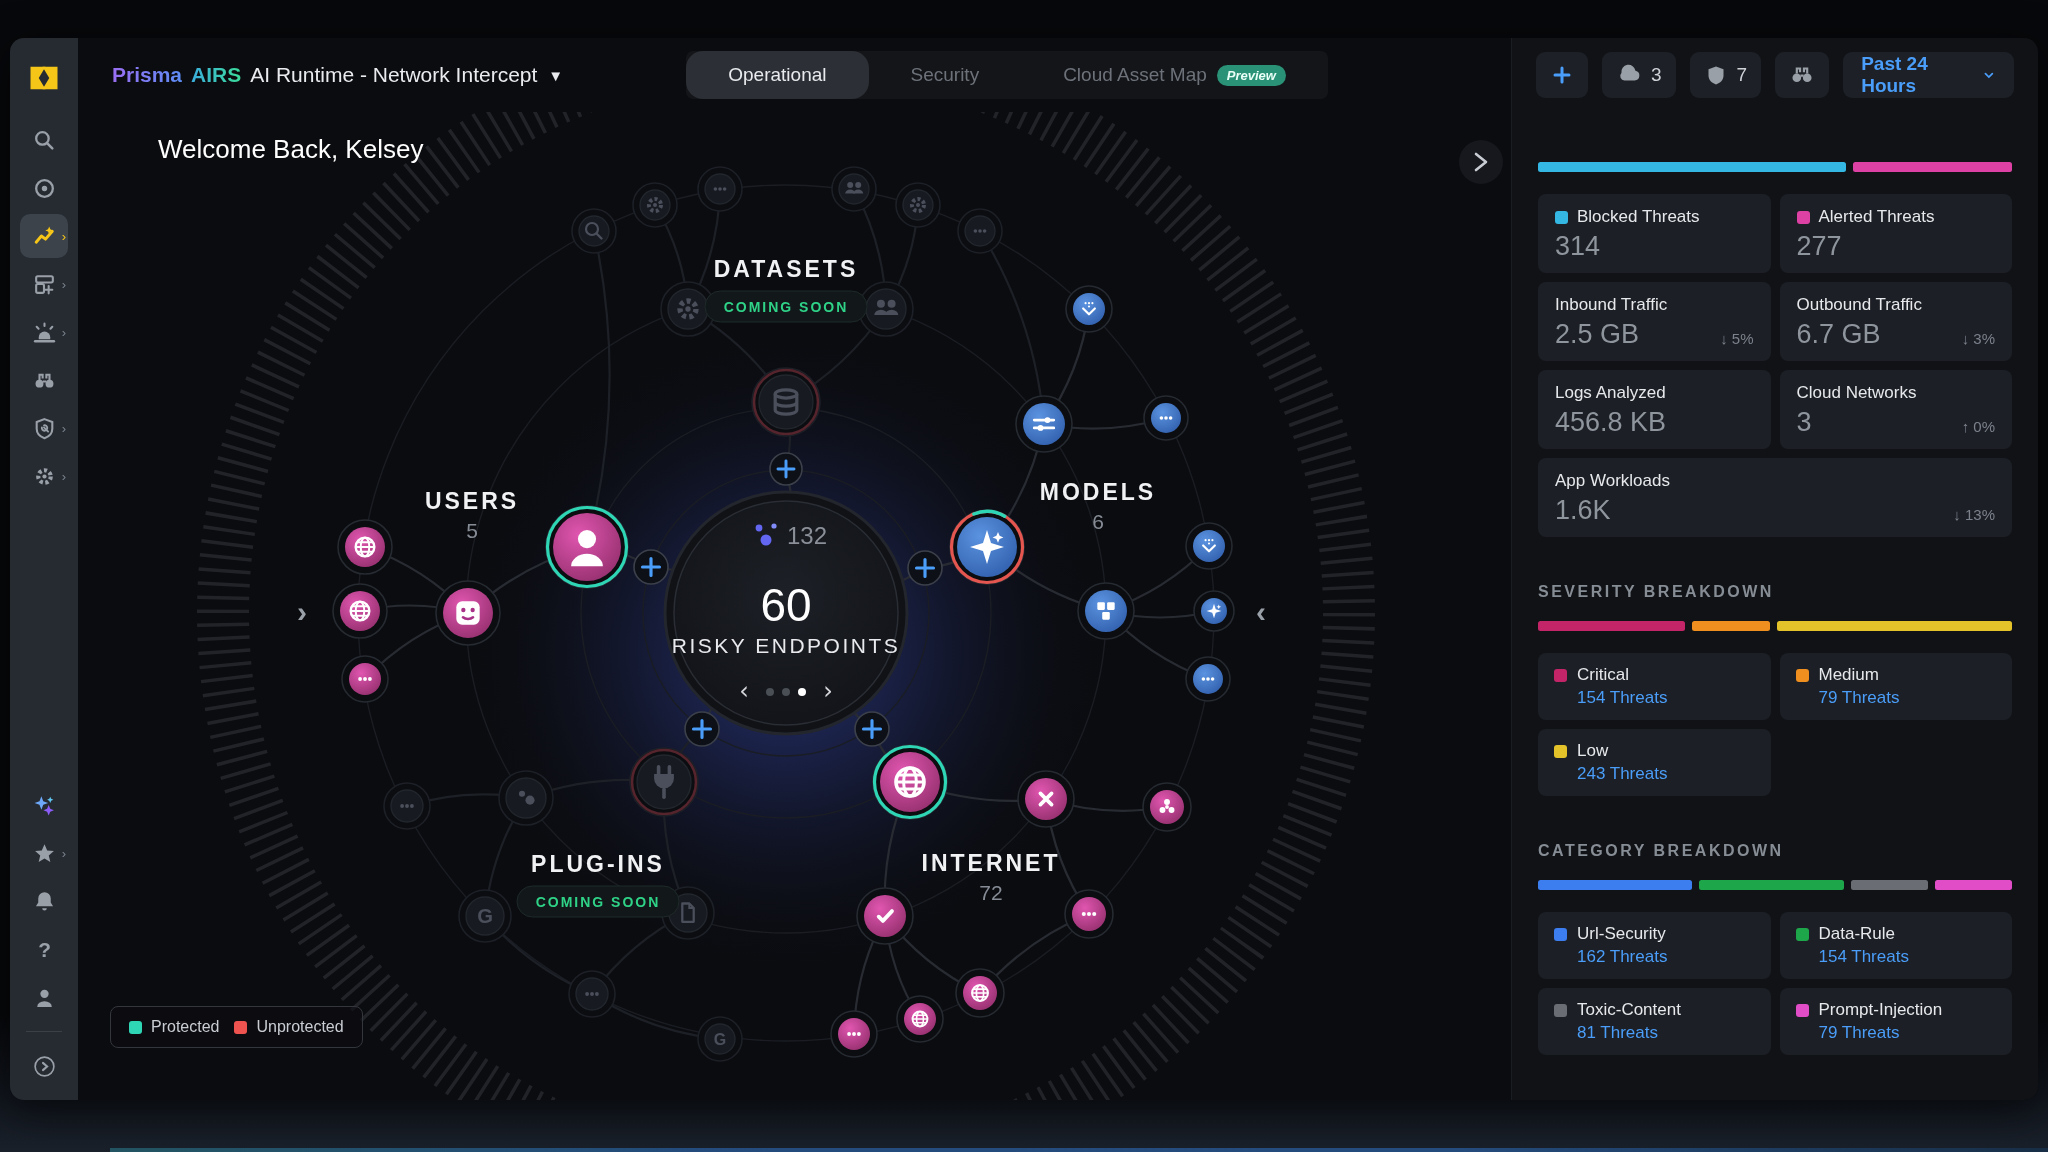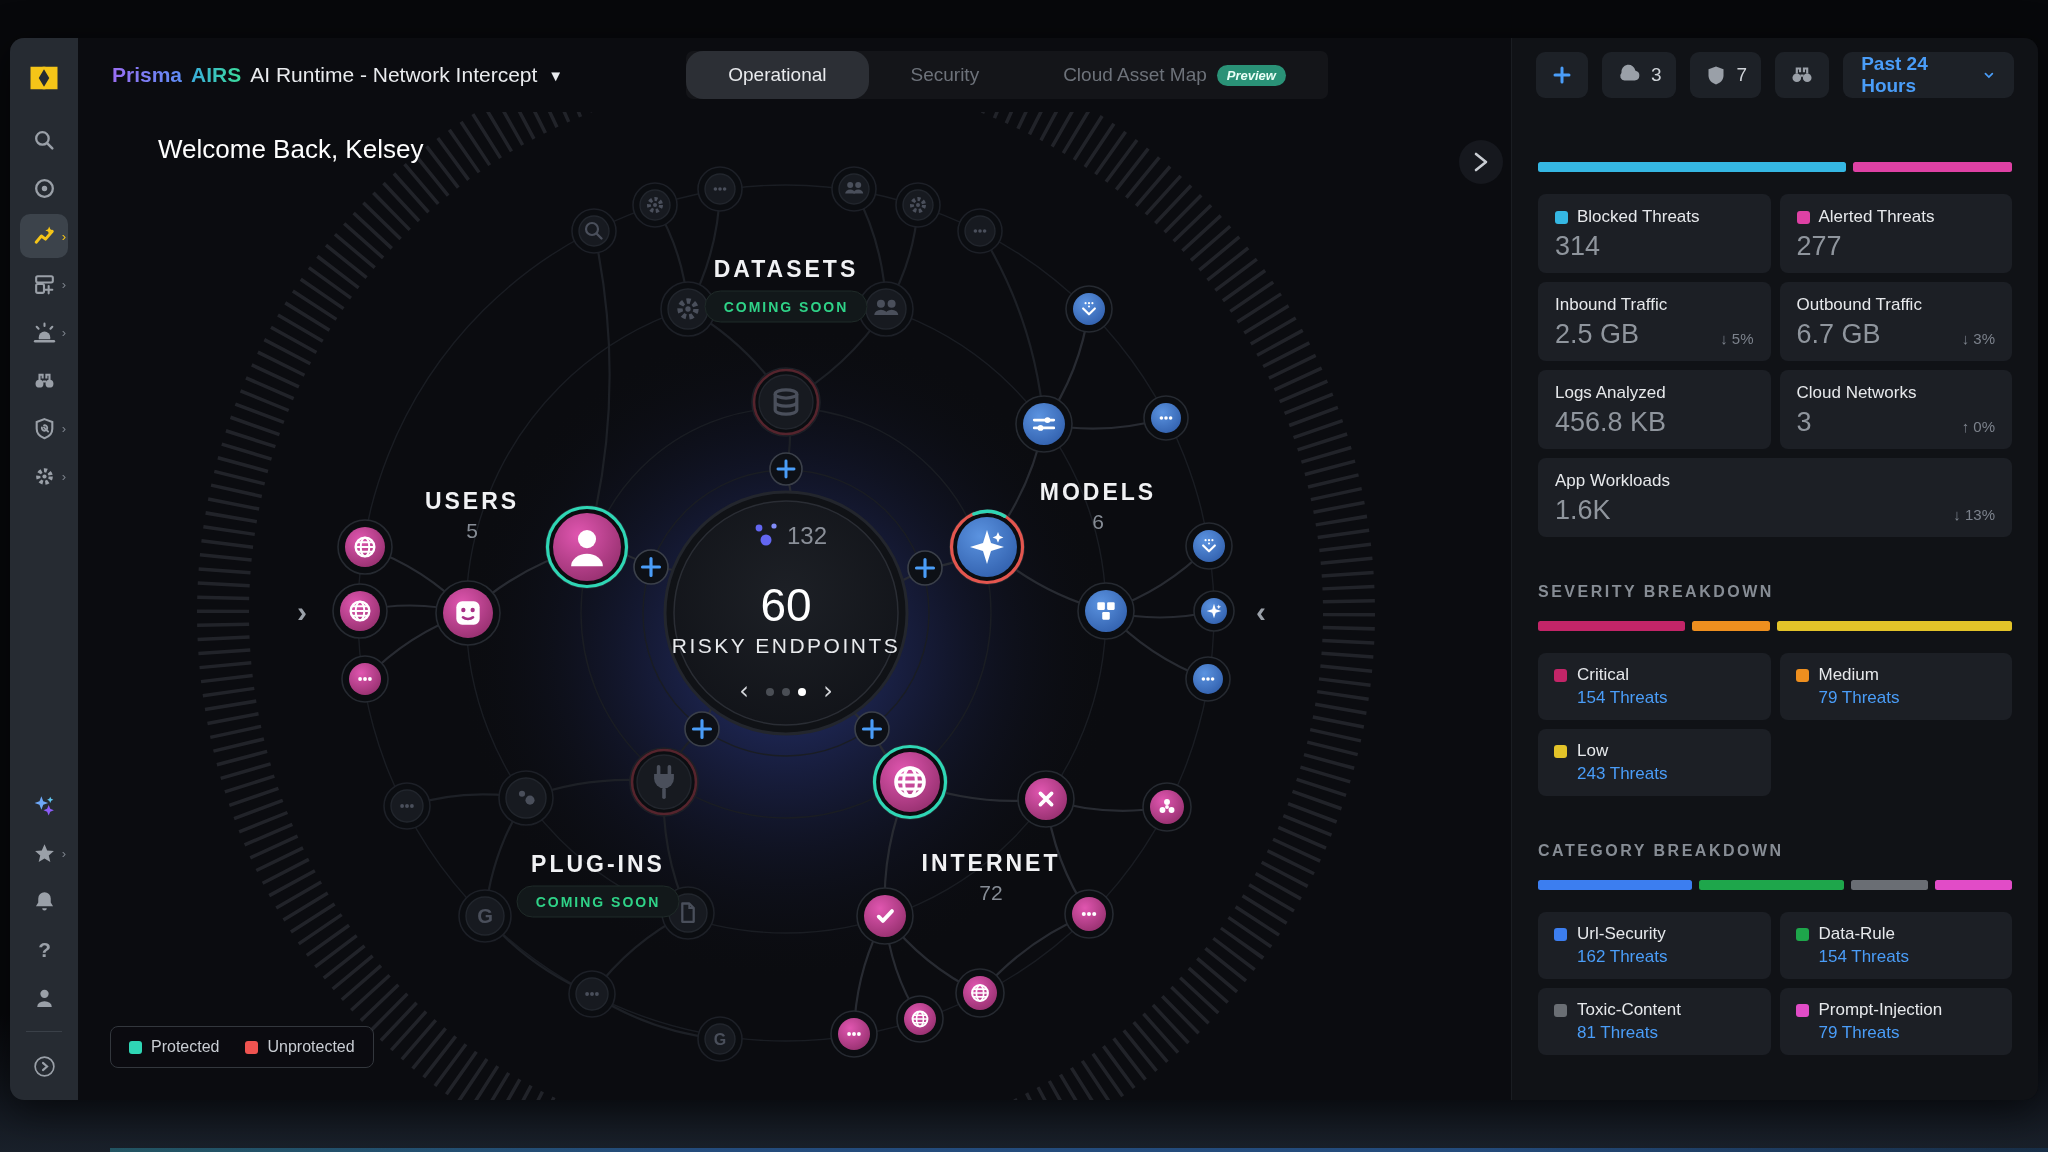--- a/index.html
+++ b/index.html
@@ -40,21 +40,21 @@
   .tab { padding:13px 42px; font-size:19px; color:#6d727a; border-radius:17px; cursor:pointer;
     display:flex; align-items:center; gap:10px; white-space:nowrap; }
   .tab.active { background:#2c2f35; color:#e8eaed; }
   .tab .badge { background:#2a9277; color:#eafff7; font-size:13px; padding:3px 10px;
     border-radius:11px; font-weight:600;font-style:italic; }
   .hdr-right-pad { width:40px; }
 
   .canvas { position:relative; flex:1; min-height:0; }
   .welcome { position:absolute; left:34px; top:22px; font-size:26px; color:#ffffff; z-index:3;margin-left:46px; }
   .graph-svg { position:absolute; inset:0; width:100%; height:100%; }
-  .legend { position:absolute; left:32px; bottom:32px; display:flex; gap:26px;
+  .legend { position:absolute; left:32px; bottom:52px; display:flex; gap:15px;
     border:1px solid #33373d; border-radius:8px; padding:11px 18px; z-index:3; background:rgba(11,12,16,.6); }
   .legend-item { display:flex; align-items:center; gap:9px; font-size:16px; color:#c9cdd3; }
   .legend-swatch { width:13px; height:13px; border-radius:3px; }
 
   
   .panel { width:527px; flex:none; background:#101216; border-left:1px solid #1a1d22;
     display:flex; flex-direction:column; }
   .actions { height:74px; display:flex; align-items:center; justify-content:flex-end;
     gap:14px; padding:0 24px; flex:none; }
   .act-btn { height:46px; background:#1d2127; border-radius:9px; display:flex; align-items:center;

